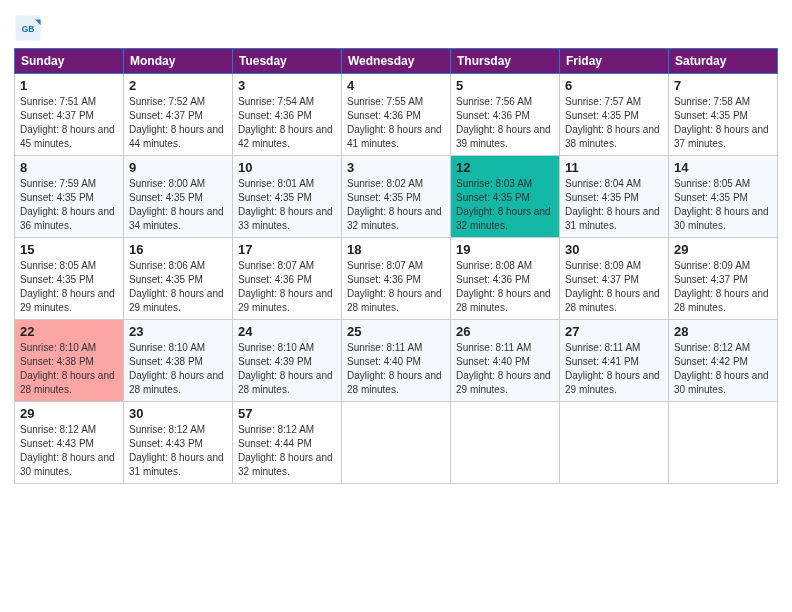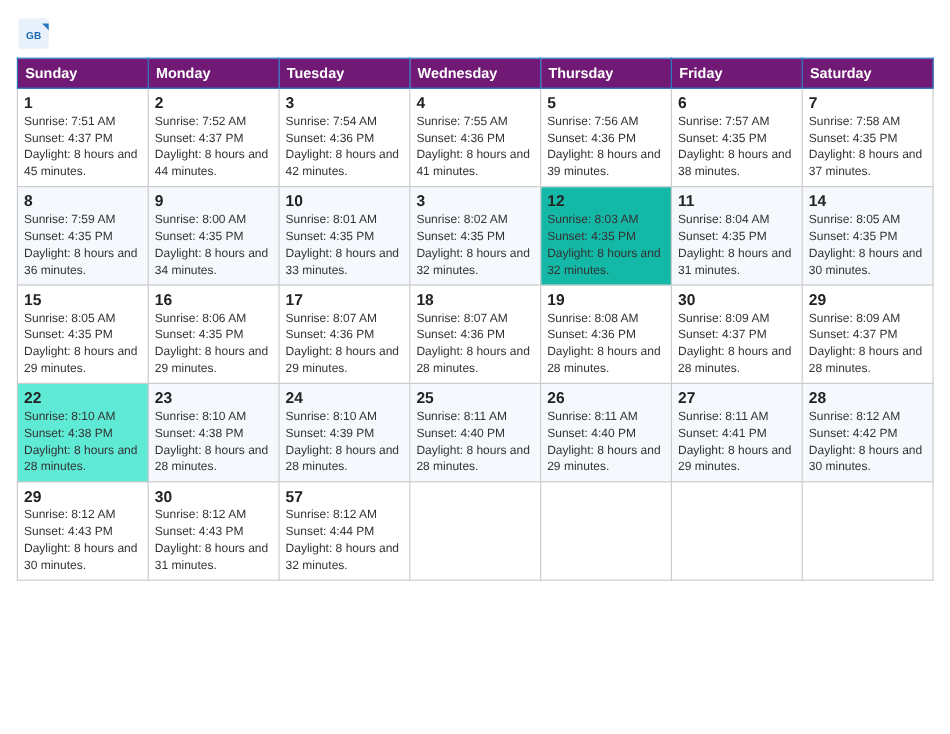--- a/index.html
+++ b/index.html
@@ -209,21 +209,21 @@
           <td>
           <span class="day-number">30</span>
           <span class="day-info">Sunrise: 8:09 AM<br>Sunset: 4:37 PM<br>Daylight: 8 hours and 28 minutes.</span>
         </td>
           <td>
           <span class="day-number">29</span>
           <span class="day-info">Sunrise: 8:09 AM<br>Sunset: 4:37 PM<br>Daylight: 8 hours and 28 minutes.</span>
         </td>
         </tr>
         <tr>
-          <td style="background: #5eead4;">
+          <td style="background: #fca5a5;">
           <span class="day-number">22</span>
           <span class="day-info">Sunrise: 8:10 AM<br>Sunset: 4:38 PM<br>Daylight: 8 hours and 28 minutes.</span>
         </td>
           <td style="background: rgb(245, 248, 252);">
           <span class="day-number">23</span>
           <span class="day-info">Sunrise: 8:10 AM<br>Sunset: 4:38 PM<br>Daylight: 8 hours and 28 minutes.</span>
         </td>
           <td style="background: rgb(245, 248, 252);">
           <span class="day-number">24</span>
           <span class="day-info">Sunrise: 8:10 AM<br>Sunset: 4:39 PM<br>Daylight: 8 hours and 28 minutes.</span>

